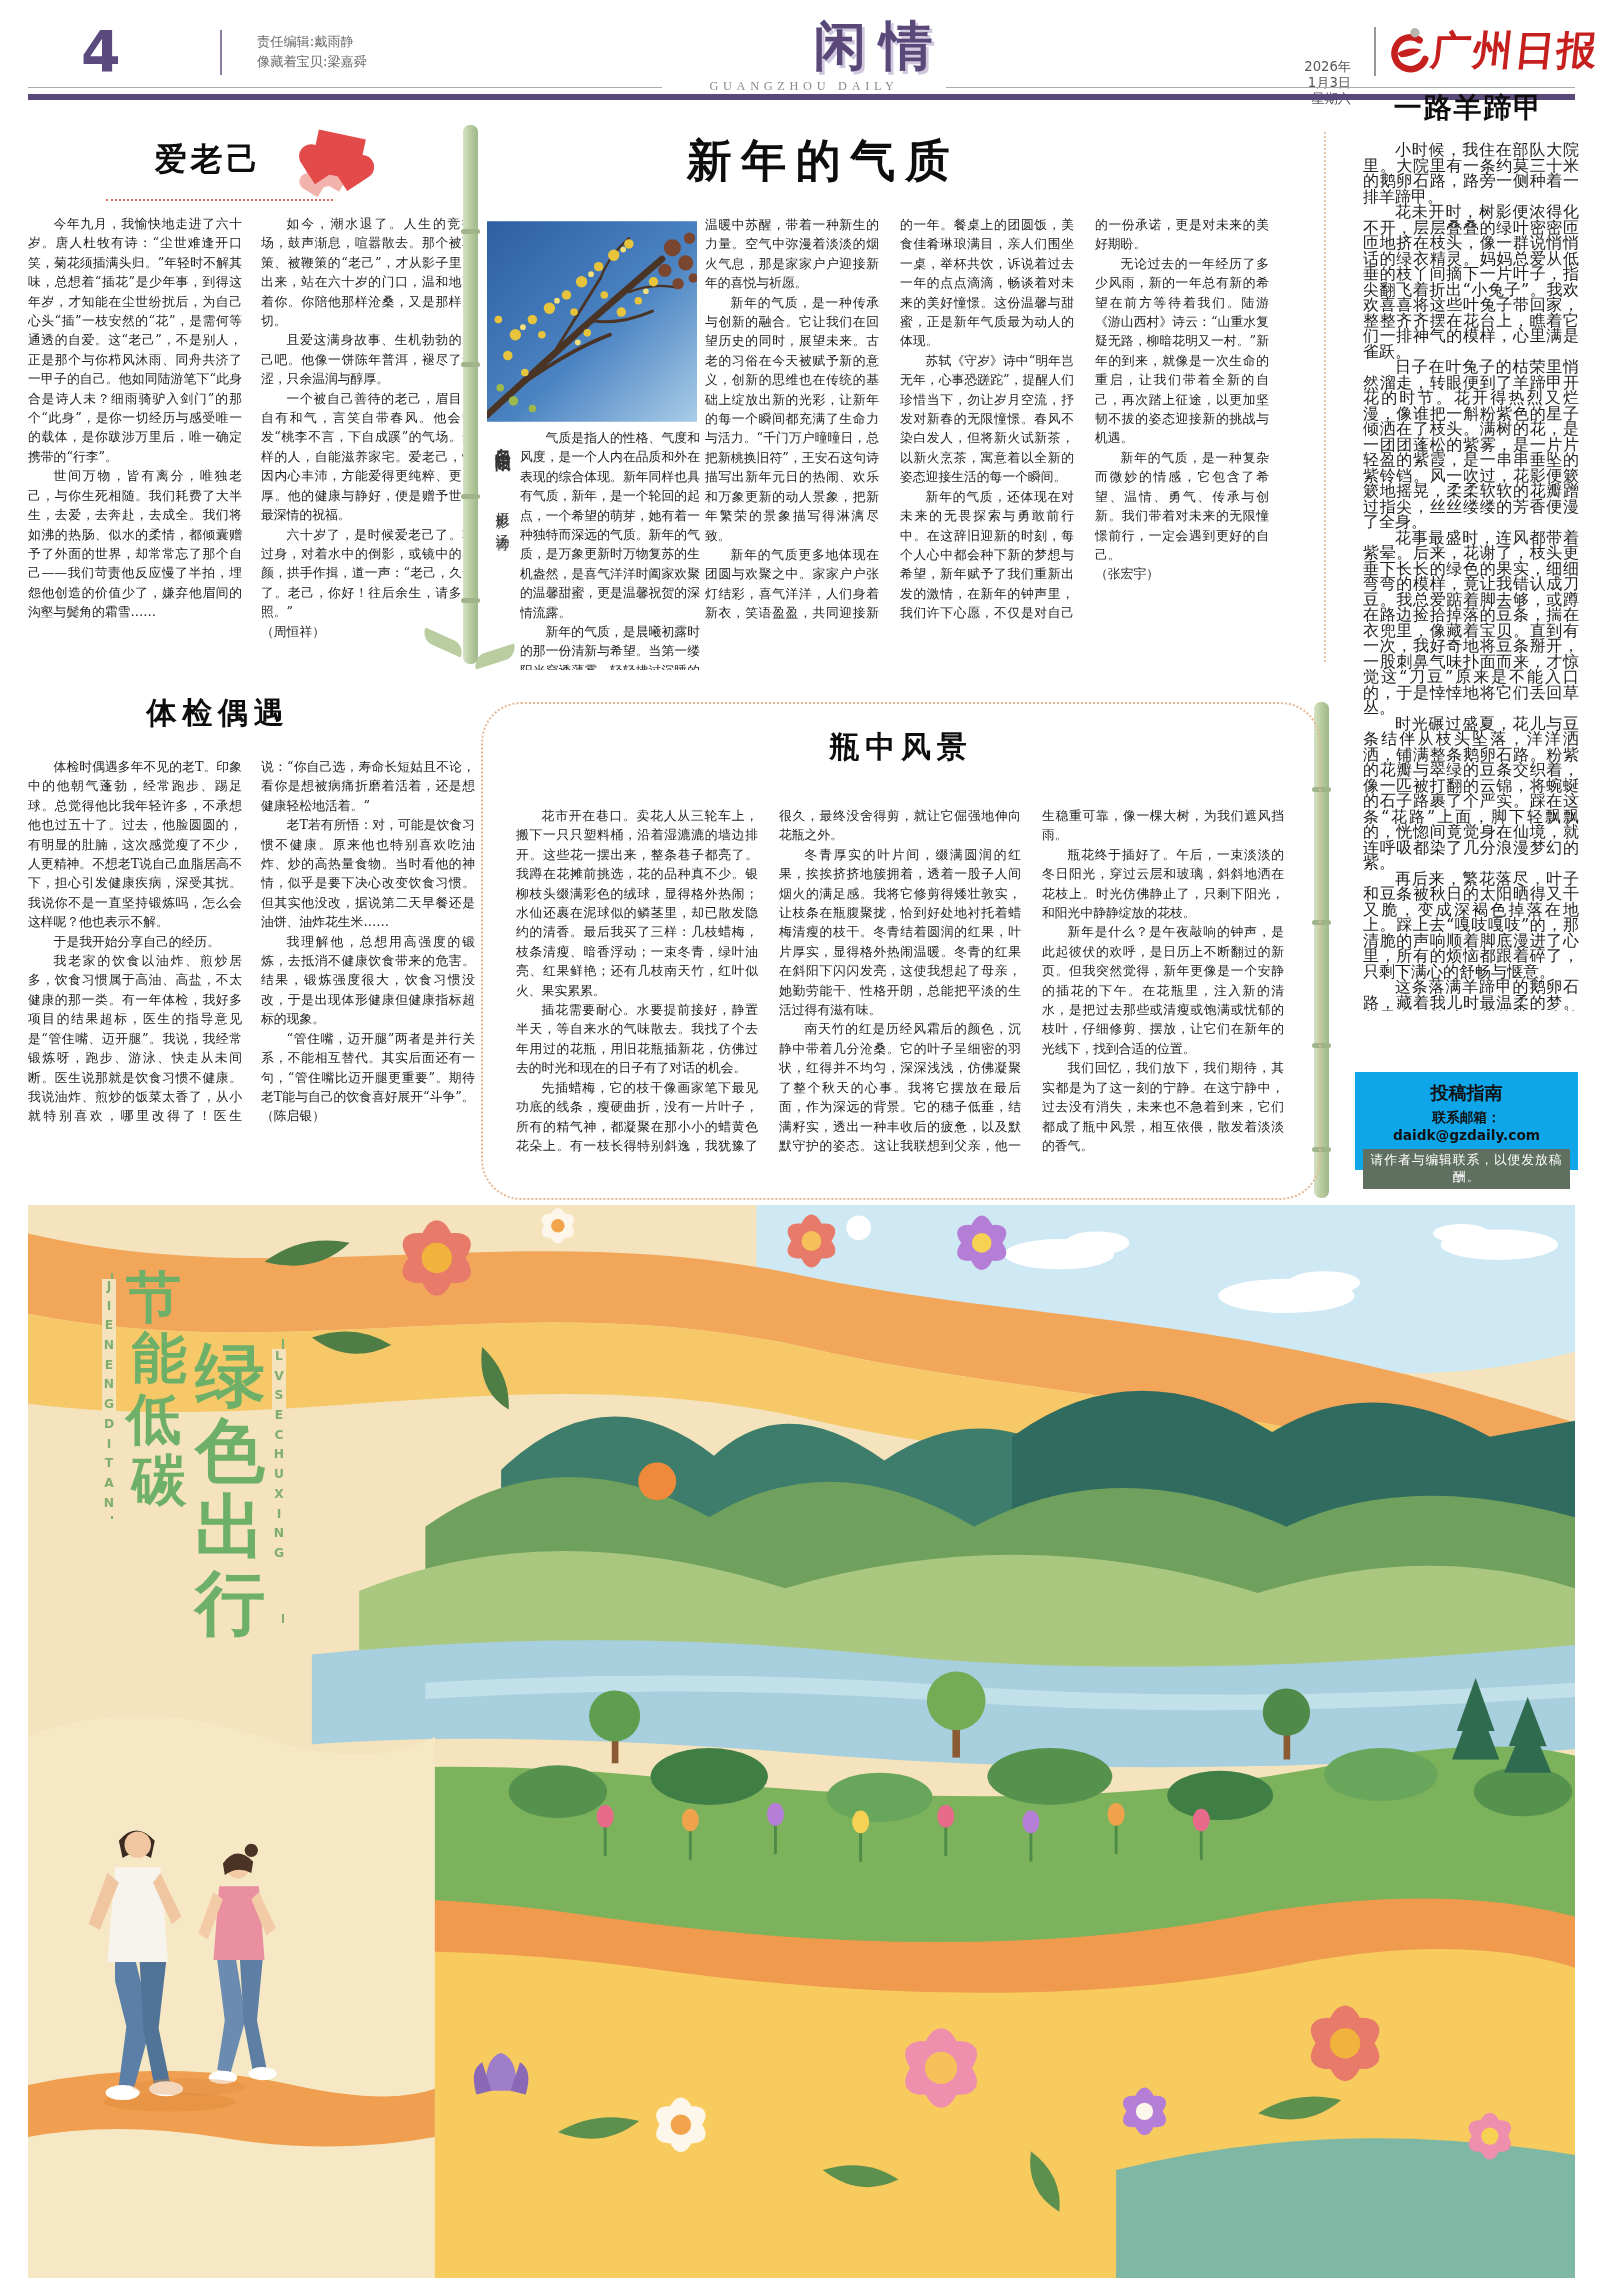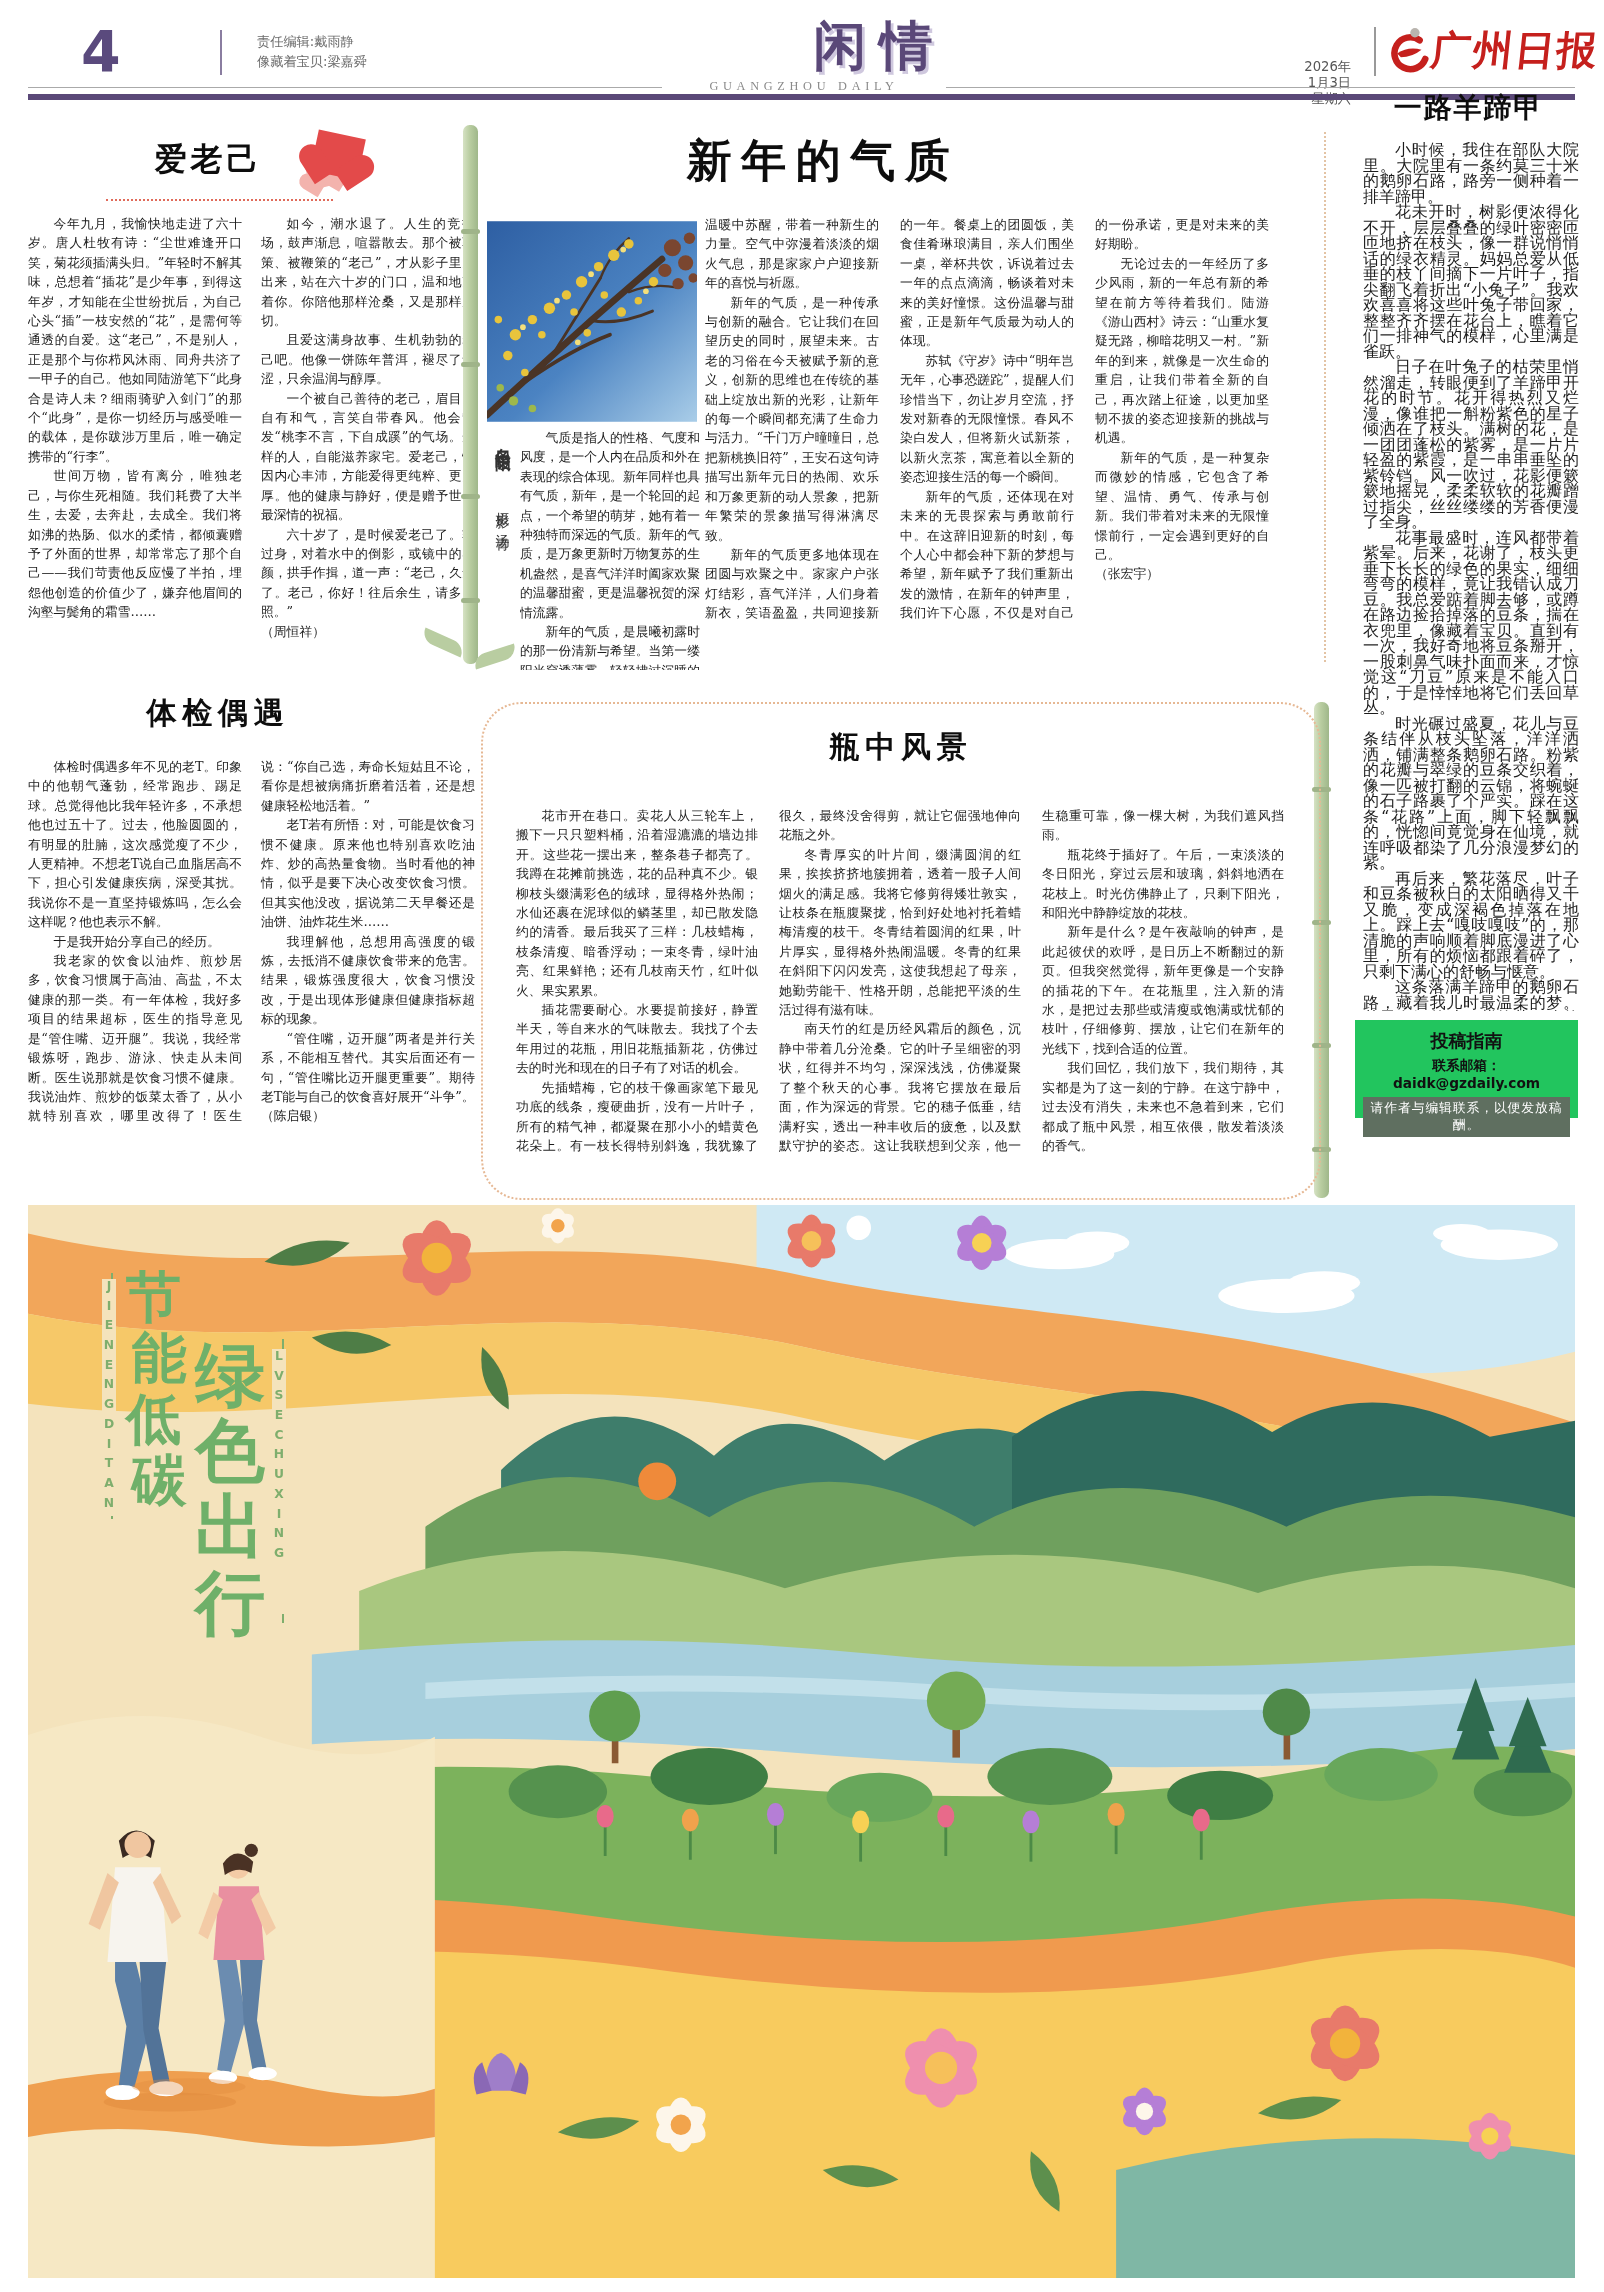--- a/index.html
+++ b/index.html
@@ -62,21 +62,21 @@
   .xn-cols{left:705px;top:215px;width:564px;height:456px;}
   
   .pz-box{left:481px;top:702px;width:840px;height:498px;border:2.4px dotted #e3b astérisque;}
   .pz-box{border:2.4px dotted #e6b894;border-radius:40px;}
   .pz-title{left:481px;top:727px;width:840px;font-size:30px;letter-spacing:5.7px;}
   .pz-body{left:516px;top:806px;width:768px;height:382px;}
   
   .yt-title{left:1355px;top:89px;width:227px;font-size:28px;letter-spacing:1.9px;}
   .yt-body{left:1363px;top:142px;width:216px;height:869px;font-size:16px;line-height:15.5px;}
   
-  .sub-box{left:1355px;top:1020px;width:223px;height:98px;background:#22c55e;padding:7.6px 7.6px 5.7px;}
+  .sub-box{left:1355px;top:1072px;width:223px;height:98px;background:#0ea5e9;padding:7.6px 7.6px 5.7px;}
   .sub-title{text-align:center;font-size:18px;font-weight:bold;color:#111;margin:1.9px 0 3.8px;}
   .sub-email{text-align:center;font-size:13.7px;font-weight:bold;color:#111;
      font-family:"DejaVu Sans","Liberation Sans",sans-serif;margin-bottom:5.7px;}
   .sub-note{background:#5f6f60;color:#fff;font-size:12.8px;text-align:center;padding:2.8px 0;letter-spacing:0.9px;}
   
   .poster{left:28px;top:1205px;width:1547px;height:1073px;overflow:hidden;}
   .poster svg{position:absolute;left:0;top:0;}
   .pinyin-v{position:absolute;writing-mode:vertical-rl;text-orientation:upright;color:#7fae6d;
      font-family:"DejaVu Sans","Liberation Sans",sans-serif;font-size:12.3px;letter-spacing:5.7px;font-weight:bold;}
   .pline{position:absolute;width:1.9px;background:#7fae6d;}

